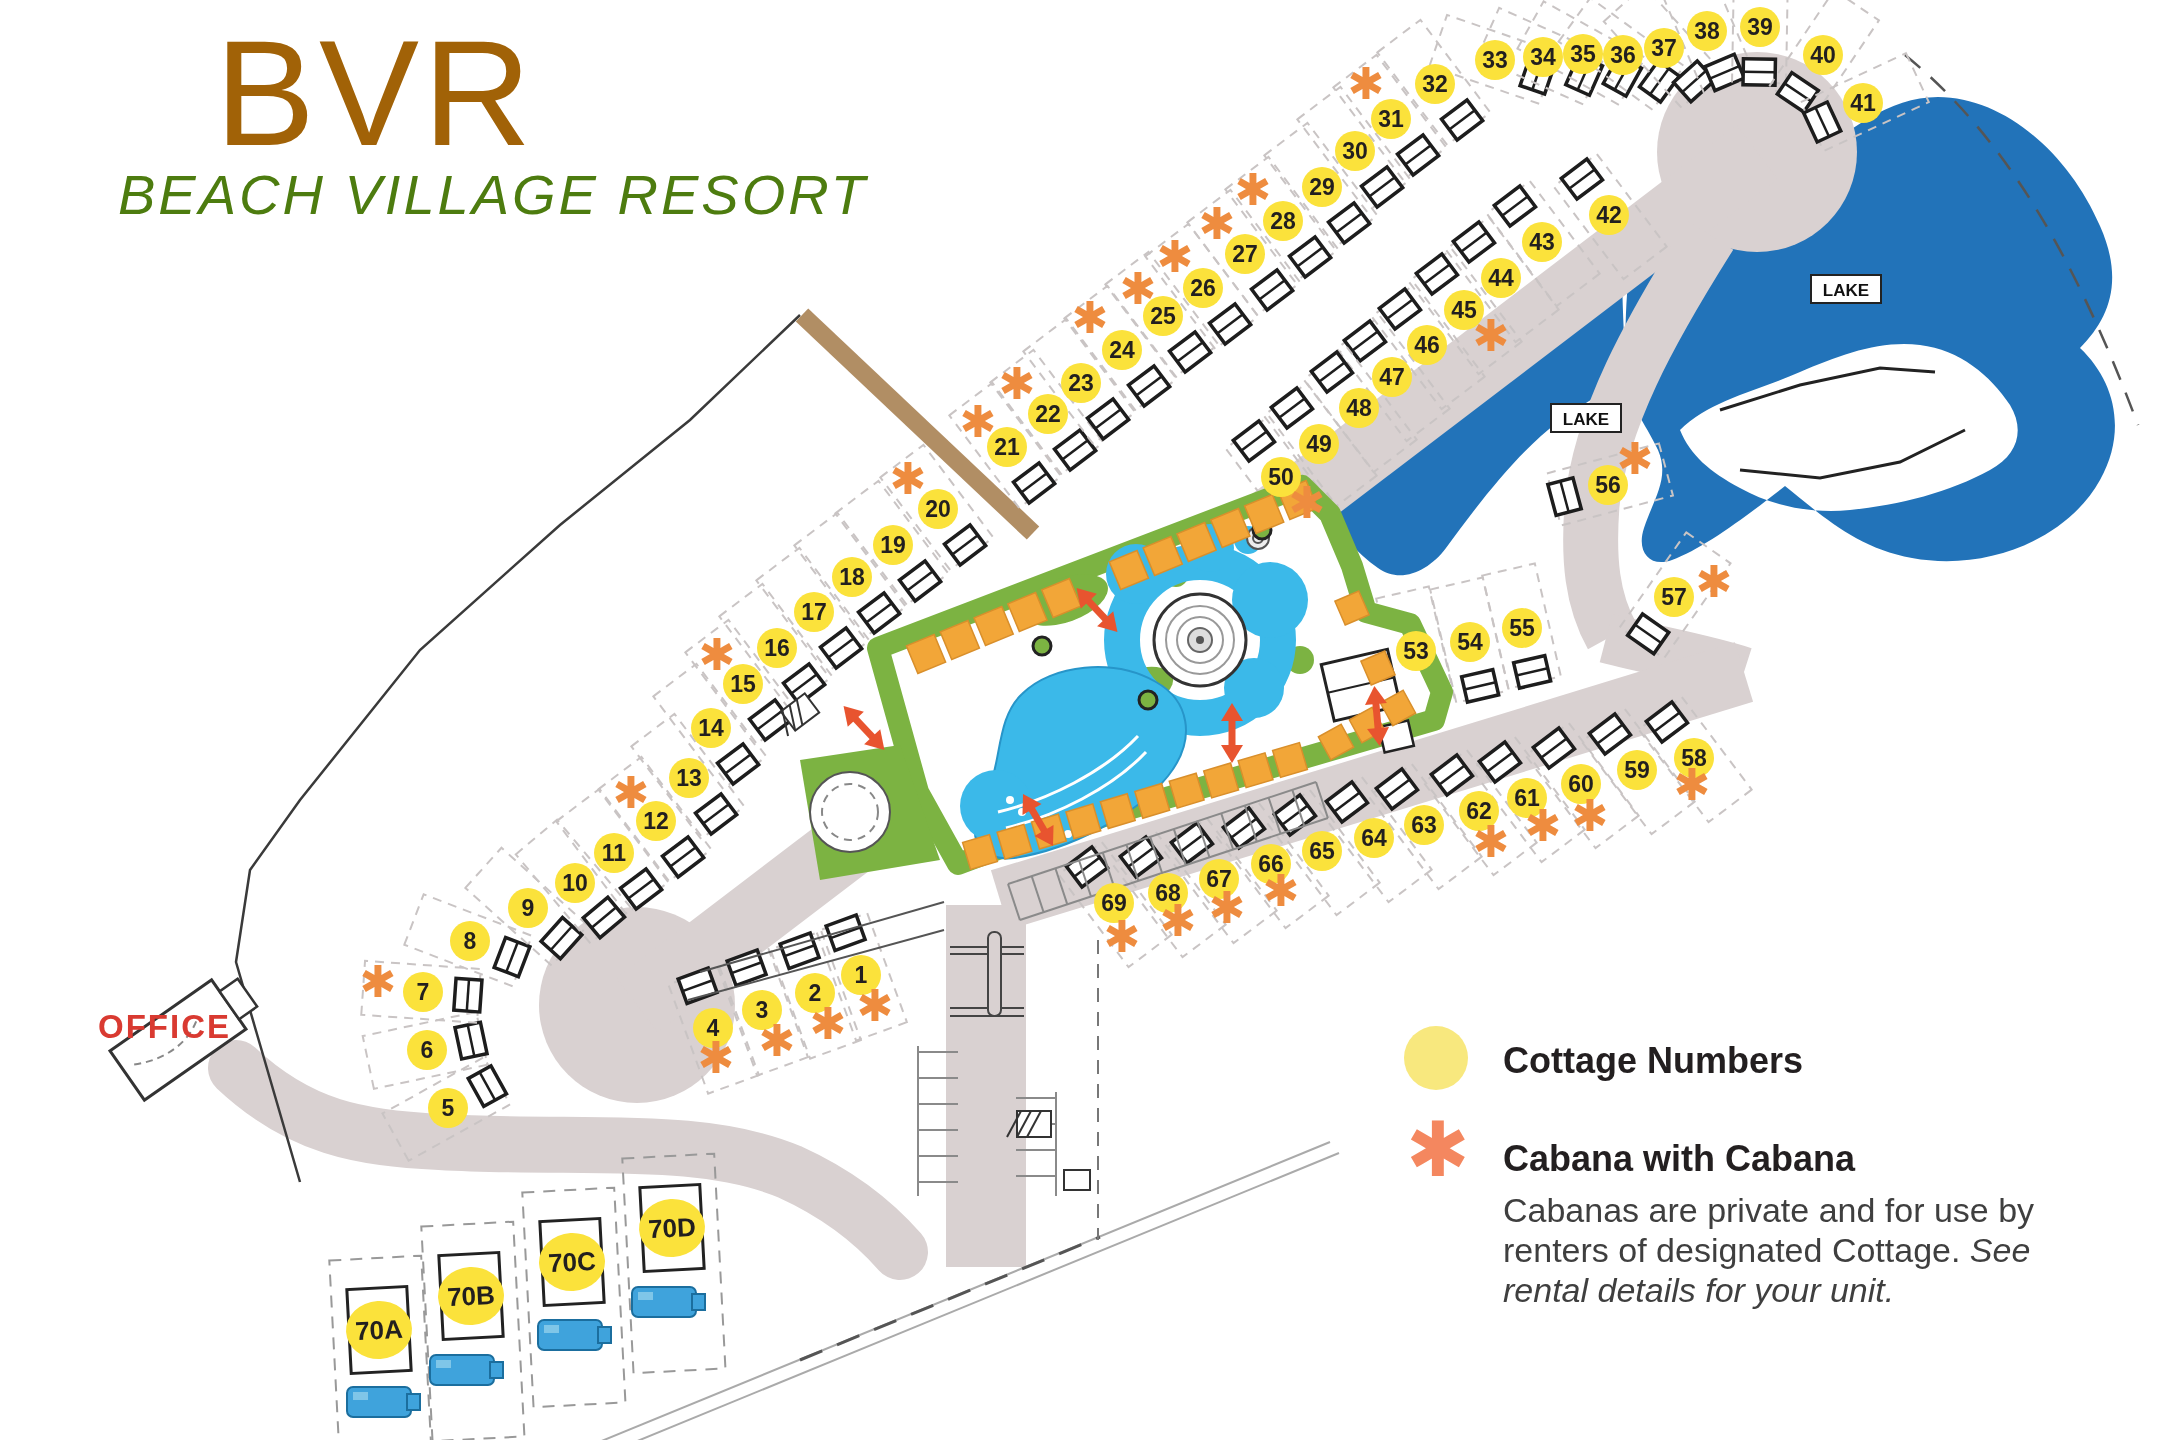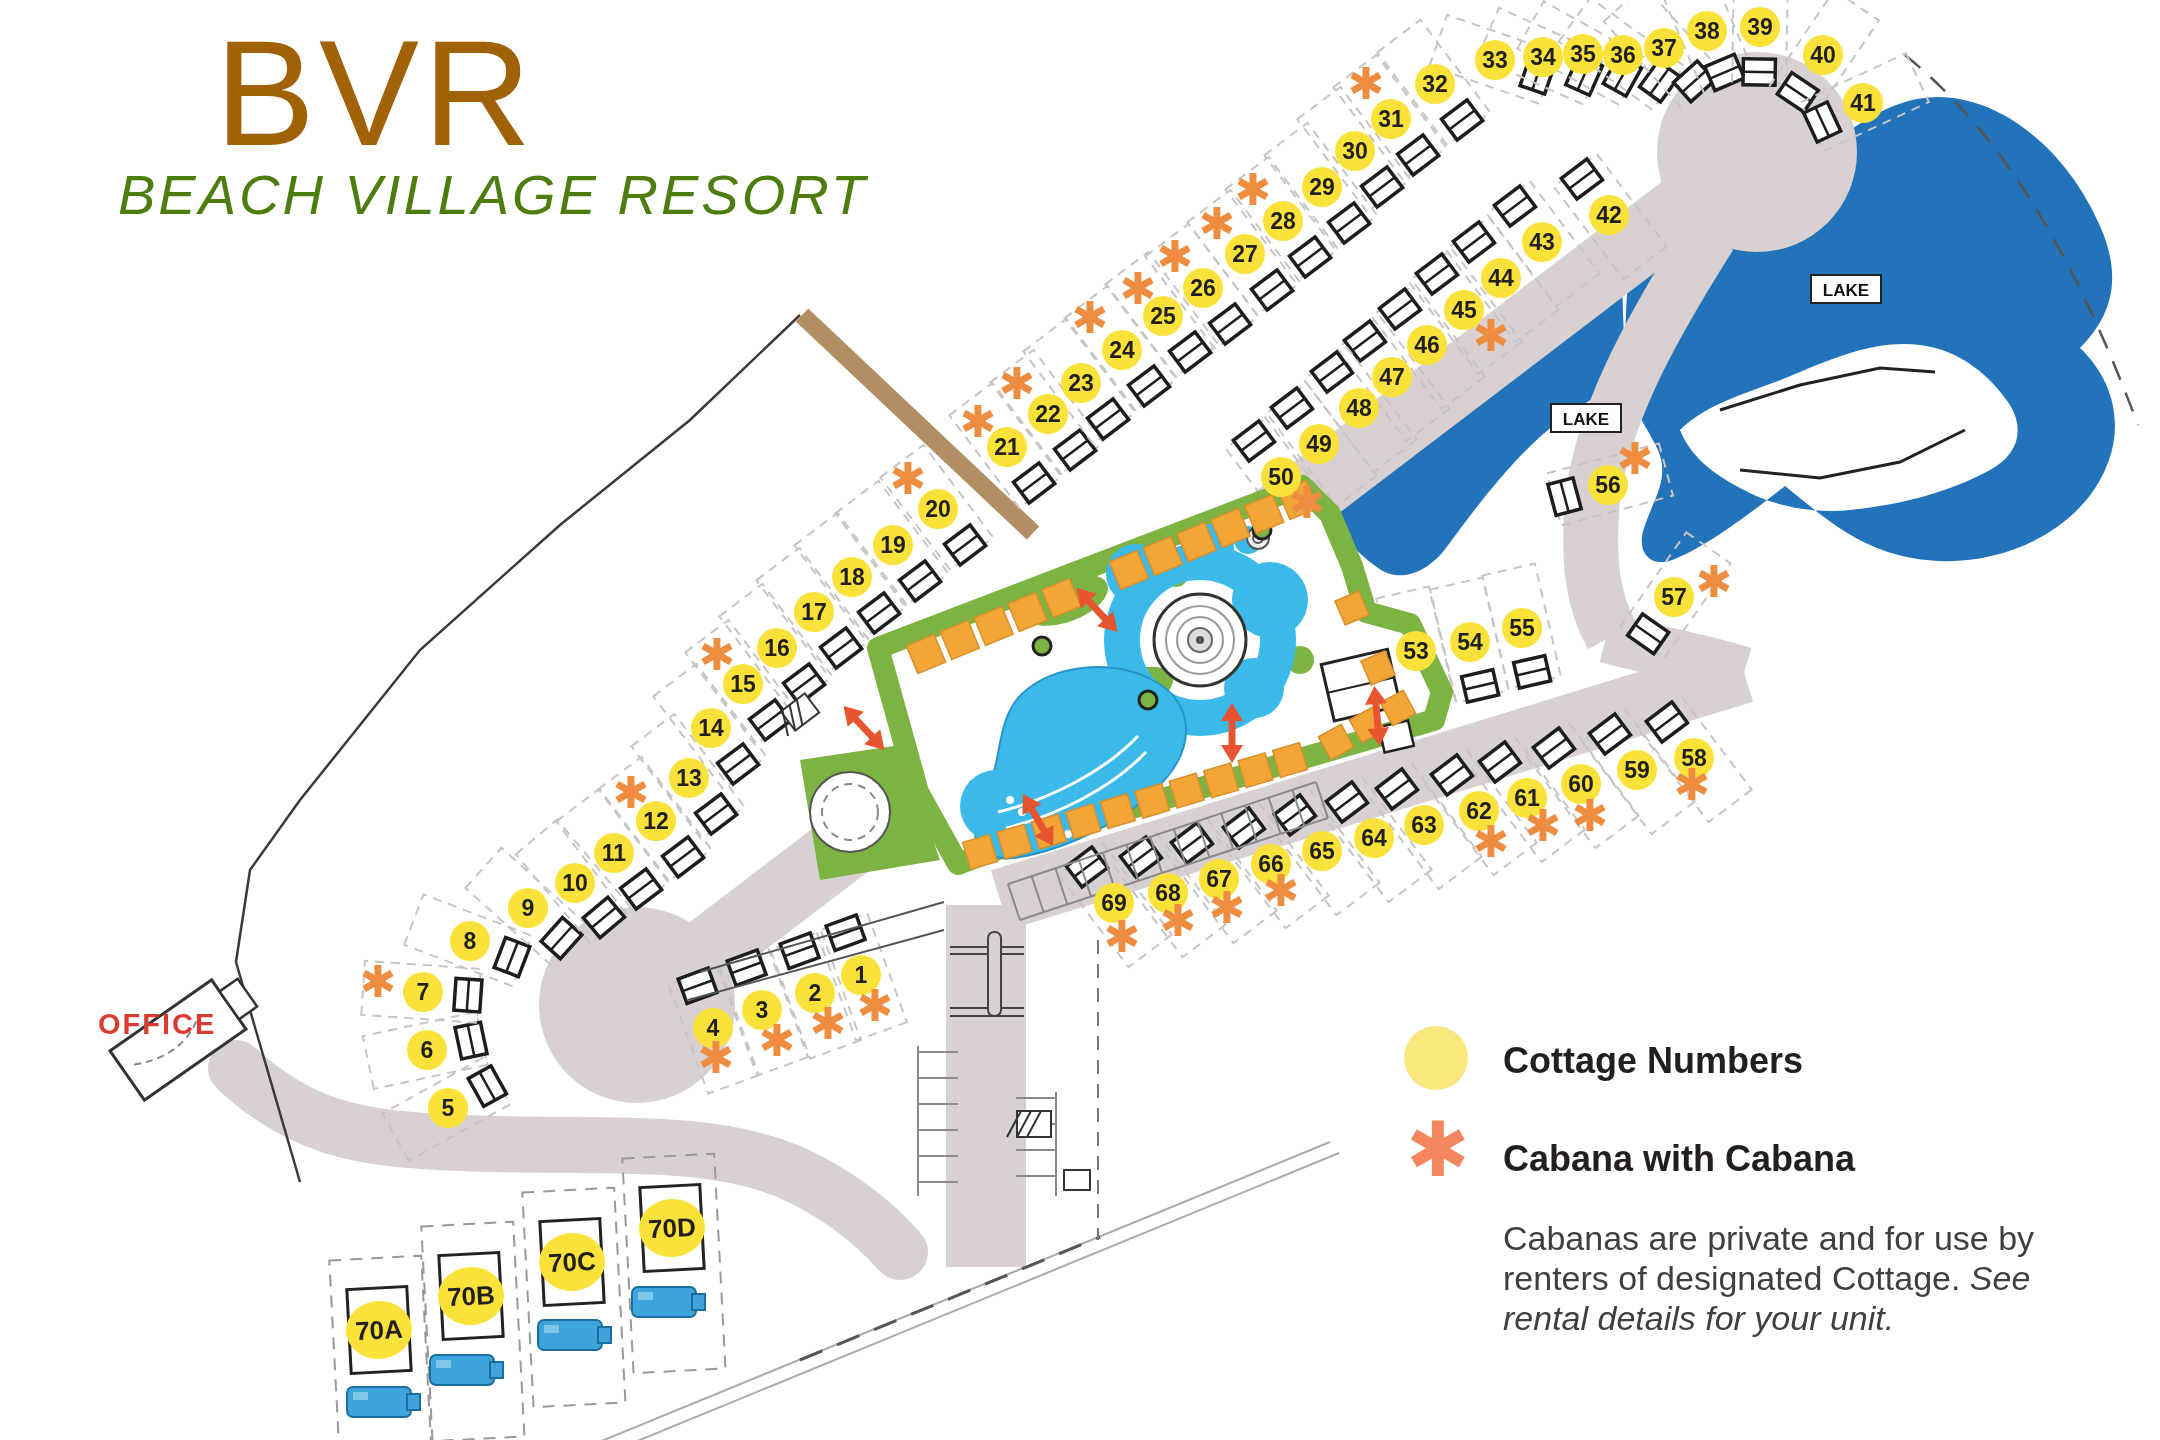--- a/index.html
+++ b/index.html
@@ -2,21 +2,21 @@
 <html><head>
 <meta charset="utf-8">
 <style>
   html,body{margin:0;padding:0;background:#fff;}
   .stage{position:relative;width:2160px;height:1440px;background:#fff;overflow:hidden;
          font-family:"Liberation Sans",sans-serif;}
   svg{position:absolute;inset:0;}
   .overlay{position:absolute;}
   .logo{font-size:150px;font-weight:200;letter-spacing:4px;color:#a16207;line-height:1;}
   .subtitle{font-size:56px;font-weight:300;letter-spacing:3px;color:#4d7c0f;font-style:italic;}
-  .office{font-size:29px;font-weight:bold;letter-spacing:2px;color:#d93a31;}
+  .office{font-size:33px;font-weight:bold;letter-spacing:2px;color:#d93a31;}
   .legend-title{font-size:36px;font-weight:bold;color:#231f20;}
   .legend-body{font-size:34px;line-height:1.18;color:#3f3f3f;width:560px;}
   .legend-ast{font-size:76px;color:#f4875f;line-height:1;}
   .legend-dot{width:64px;height:64px;border-radius:50%;background:#f8e87e;}
   .num{font-size:23px;font-weight:bold;fill:#221f1f;font-family:"Liberation Sans",sans-serif;}
   .ast{font-size:44px;font-weight:bold;fill:#ee8c3f;font-family:"DejaVu Sans",sans-serif;}
   .lotlabel{font-size:26px;font-weight:bold;fill:#221f1f;font-family:"Liberation Sans",sans-serif;}
   .lakelabel{font-size:17px;font-weight:bold;fill:#111;font-family:"Liberation Sans",sans-serif;}
 </style>
 </head>
@@ -976,19 +976,19 @@
 <div class="overlay logo" style="left:215px;top:18px;">BVR</div>
 <div class="overlay subtitle" style="left:118px;top:162px;">BEACH VILLAGE RESORT</div>
 <div class="overlay office" style="left:98px;top:1008px;">OFFICE</div>
 
 <div class="overlay" style="left:1364px;top:1026px;margin-left:40px;">
   <div style="position:relative;">
     <div class="legend-dot"></div>
     <div class="legend-title" style="position:absolute;left:99px;top:14px;white-space:nowrap;">Cottage Numbers</div>
     <div class="legend-ast" style="position:absolute;left:2px;top:86px;">✱</div>
     <div class="legend-title" style="position:absolute;left:99px;top:112px;white-space:nowrap;">Cabana with Cabana</div>
-    <div class="legend-body" style="position:absolute;left:99px;top:192px;">
+    <div class="legend-body" style="position:absolute;left:99px;top:164px;">
       <span>Cabanas are private and for use by renters of designated Cottage. </span><i>See rental details for your unit.</i>
     </div>
   </div>
 </div>
 
 </div>
 
 </body></html>

